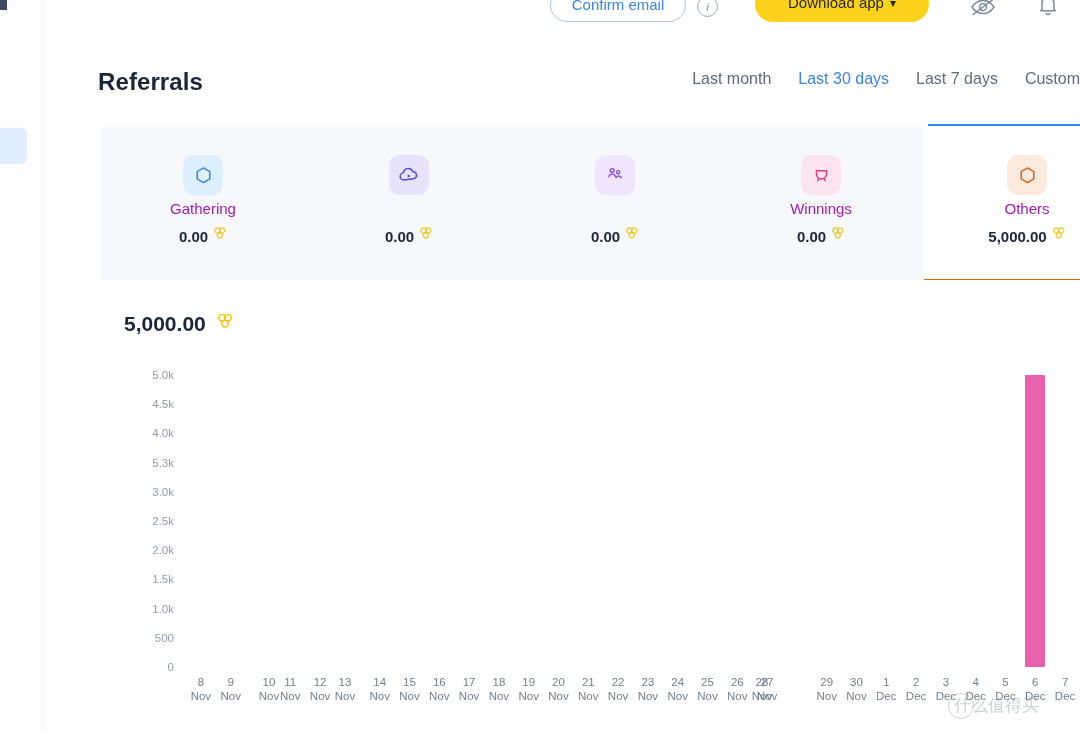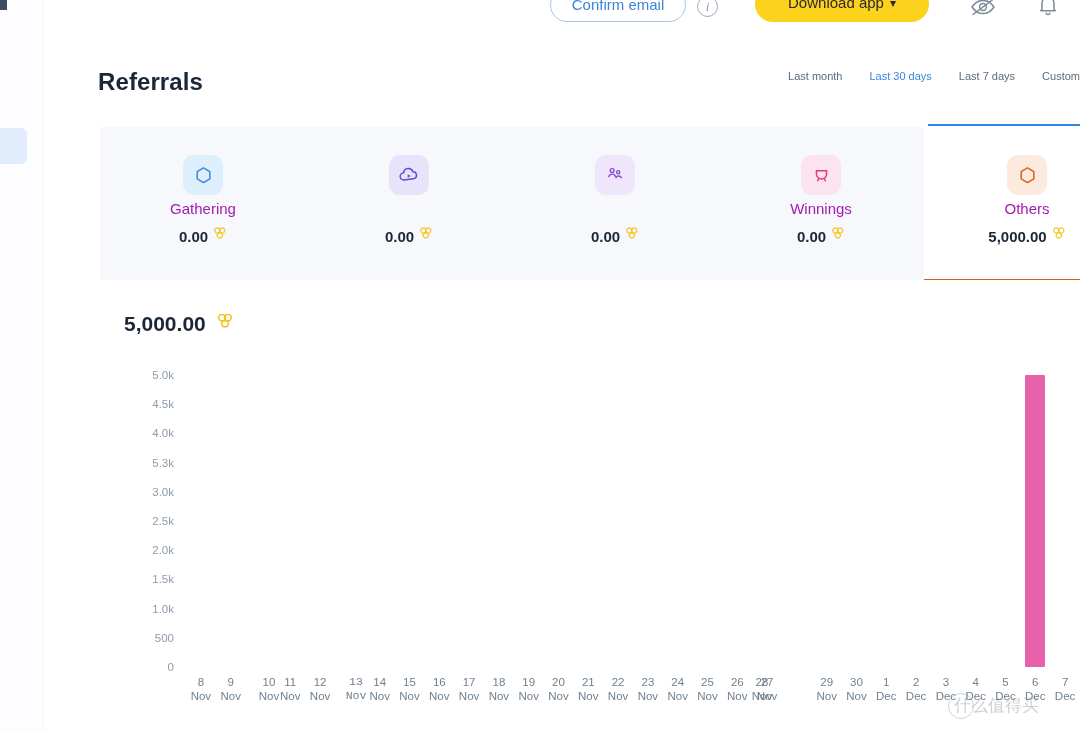--- a/index.html
+++ b/index.html
@@ -127,21 +127,21 @@
 
   .range-tabs {
     position: absolute;
     right: 0; top: 70px;
     display: flex;
     align-items: center;
     gap: 27px;
     padding-right: 0;
   }
   .range-tab {
-    font-size: 11px;
+    font-size: 16px;
     color: #5d6b7f;
     cursor: pointer;
     white-space: nowrap;
   }
   .range-tab.active { color: #3d85d8; }
 
   
   .tab-rule {
     position: absolute;
     left: 928px; top: 124px;
@@ -483,21 +483,21 @@
             <span class="m">Nov</span>
           </div>
           <div class="xtick" style="left: 104.3px;">
             <span class="d">11</span>
             <span class="m">Nov</span>
           </div>
           <div class="xtick" style="left: 134.1px;">
             <span class="d">12</span>
             <span class="m">Nov</span>
           </div>
-          <div class="xtick" style="left: 170px; font-family: Liberation Mono, monospace;">
+          <div class="xtick" style="left: 159px;">
             <span class="d">13</span>
             <span class="m">Nov</span>
           </div>
           <div class="xtick" style="left: 193.7px;">
             <span class="d">14</span>
             <span class="m">Nov</span>
           </div>
           <div class="xtick" style="left: 223.5px;">
             <span class="d">15</span>
             <span class="m">Nov</span>

